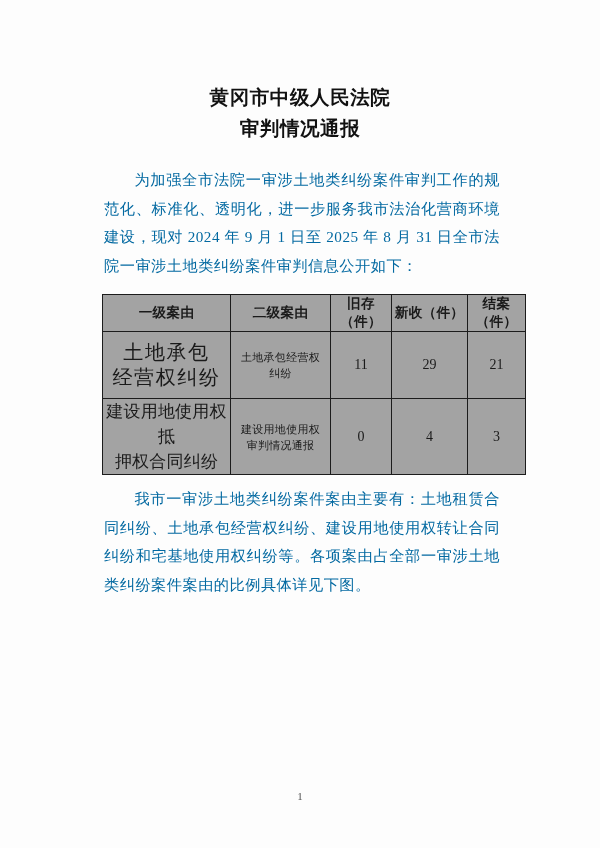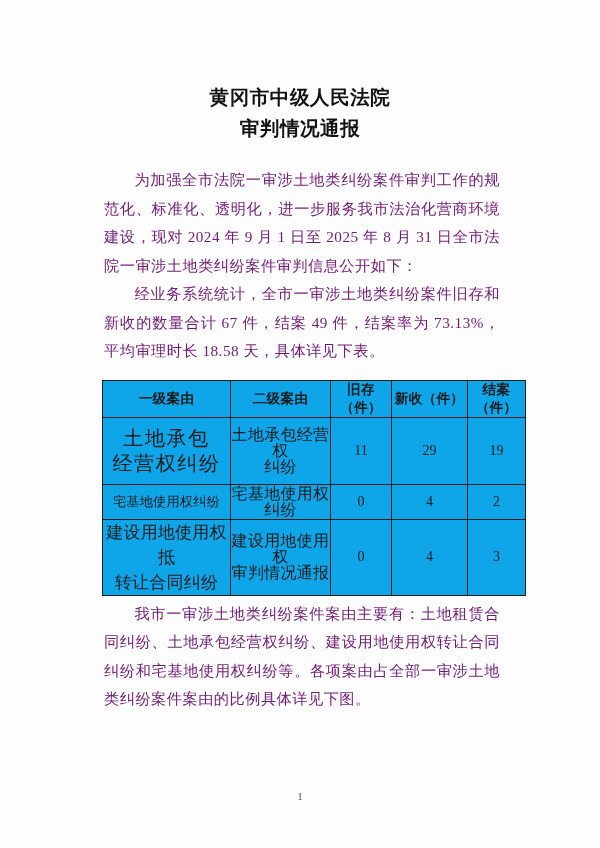--- a/index.html
+++ b/index.html
@@ -39,34 +39,34 @@
     padding: 0 88px 0 92px;
   }
   p.para {
     margin: 0;
     font-size: 15.2px;
     line-height: 28.5px;
     text-indent: 2em;
     text-align: justify;
     text-justify: inter-ideograph;
     letter-spacing: 0.5px;
-    color: #701a75;
+    color: #0369a1;
   }
   p.para.first {
     margin-top: 22px;
   }
   .table-wrap {
     margin: 14px 0 0 0;
     padding: 0 88px 0 90px;
   }
   table.report {
     border-collapse: collapse;
     width: 423px;
     table-layout: fixed;
-    background: #0ea5e9;
+    background: #a3a3a3;
   }
   table.report td, table.report th {
     border: 1.3px solid #1c1c1c;
     text-align: center;
     vertical-align: middle;
     padding: 0;
     color: #1a1a1a;
   }
   table.report th {
     height: 33px;
@@ -79,21 +79,21 @@
   .c3 { width: 61px; }
   .c4 { width: 76px; }
   .c5 { width: 58px; }
   td.lvl1 {
     font-size: 20px;
     line-height: 25px;
     letter-spacing: 1.6px;
     padding: 6px 4px;
   }
   td.lvl2 {
-    font-size: 16px;
+    font-size: 11px;
     line-height: 16px;
     letter-spacing: 0.3px;
     padding: 6px 3px;
   }
   td.num {
     font-size: 14px;
     font-family: "Liberation Serif", "DejaVu Serif", serif;
     margin-left: 10px;
   }
   tr.r1 td { height: 66px; }
@@ -103,36 +103,35 @@
   .footer {
     position: absolute;
     left: 0;
     bottom: 46px;
     width: 600px;
     text-align: center;
     font-size: 11px;
     color: #555;
   }
   .after-table {
-    margin-top: 4px;
+    margin-top: 10px;
   }
 </style>
 </head>
 <body>
 
 <div class="page">
 
   <div class="title-block">
     <div class="title-line">黄冈市中级人民法院</div>
     <div class="title-line">审判情况通报</div>
   </div>
 
   <div class="body-block">
     <p class="para first">为加强全市法院一审涉土地类纠纷案件审判工作的规范化、标准化、透明化，进一步服务我市法治化营商环境建设，现对 2024 年 9 月 1 日至 2025 年 8 月 31 日全市法院一审涉土地类纠纷案件审判信息公开如下：</p>
-    <p class="para">经业务系统统计，全市一审涉土地类纠纷案件旧存和新收的数量合计 67 件，结案 49 件，结案率为 73.13%，平均审理时长 18.58 天，具体详见下表。</p>
   </div>
 
   <div class="table-wrap">
     <table class="report">
       <colgroup>
         <col class="c1">
           <col class="c2">
           <col class="c3">
           <col class="c4">
           <col class="c5">
@@ -151,37 +150,26 @@
           <td class="lvl1">
             <div>土地承包</div>
             <div>经营权纠纷</div>
           </td>
           <td class="lvl2">
             <div>土地承包经营权</div>
             <div>纠纷</div>
           </td>
           <td class="num">11</td>
           <td class="num">29</td>
-          <td class="num">19</td>
-        </tr>
-        <tr class="r2">
-          <td class="lvl1" style="font-size:13.2px;letter-spacing:0.2px;">
-            <div>宅基地使用权纠纷</div>
-          </td>
-          <td class="lvl2">
-            <div>宅基地使用权纠纷</div>
-          </td>
-          <td class="num">0</td>
-          <td class="num">4</td>
-          <td class="num">2</td>
+          <td class="num">21</td>
         </tr>
         <tr class="r3">
           <td class="lvl1" style="font-size:17px;letter-spacing:0.2px;">
             <div>建设用地使用权抵</div>
-            <div>转让合同纠纷</div>
+            <div>押权合同纠纷</div>
           </td>
           <td class="lvl2">
             <div>建设用地使用权</div>
             <div>审判情况通报</div>
           </td>
           <td class="num">0</td>
           <td class="num">4</td>
           <td class="num">3</td>
         </tr>
       </tbody>

